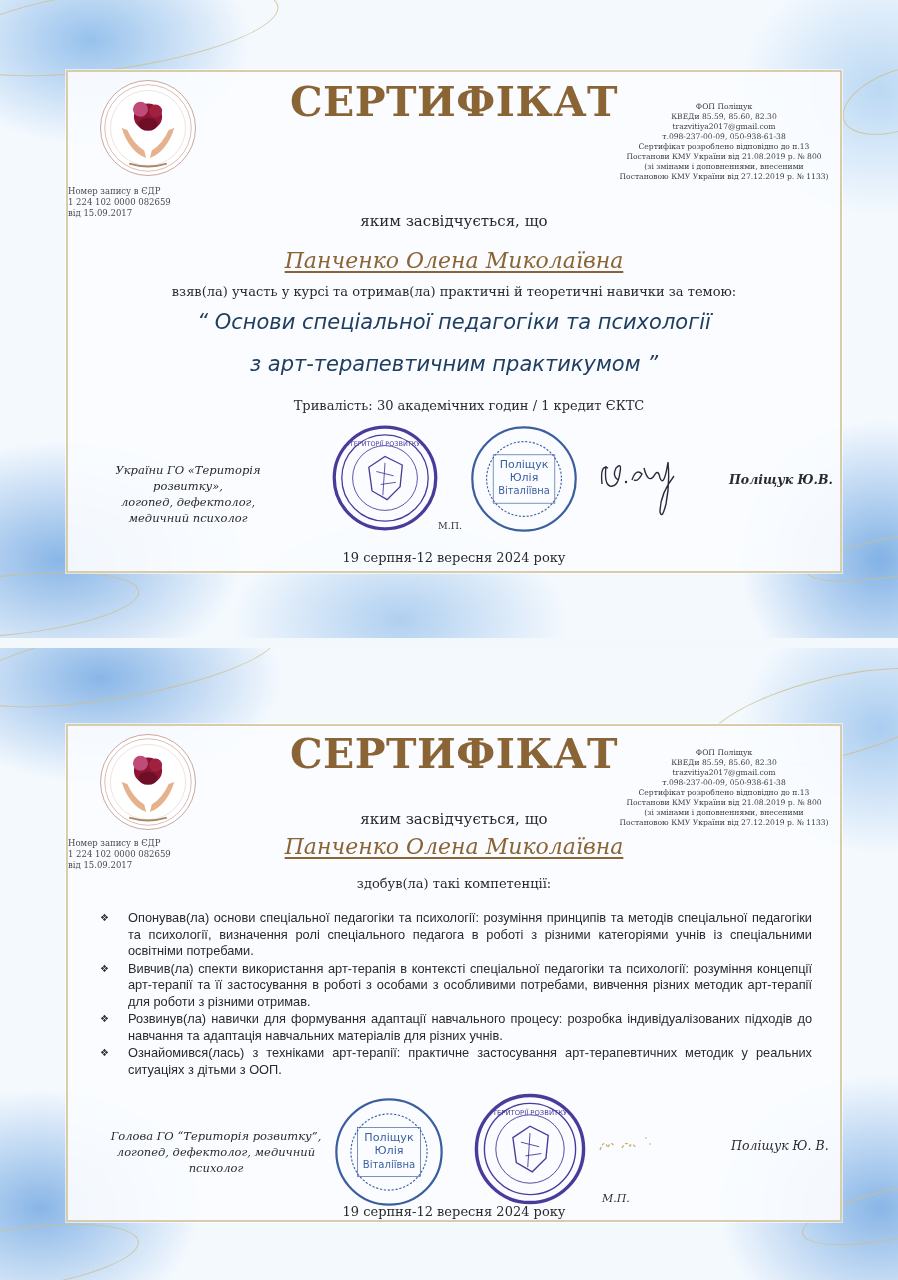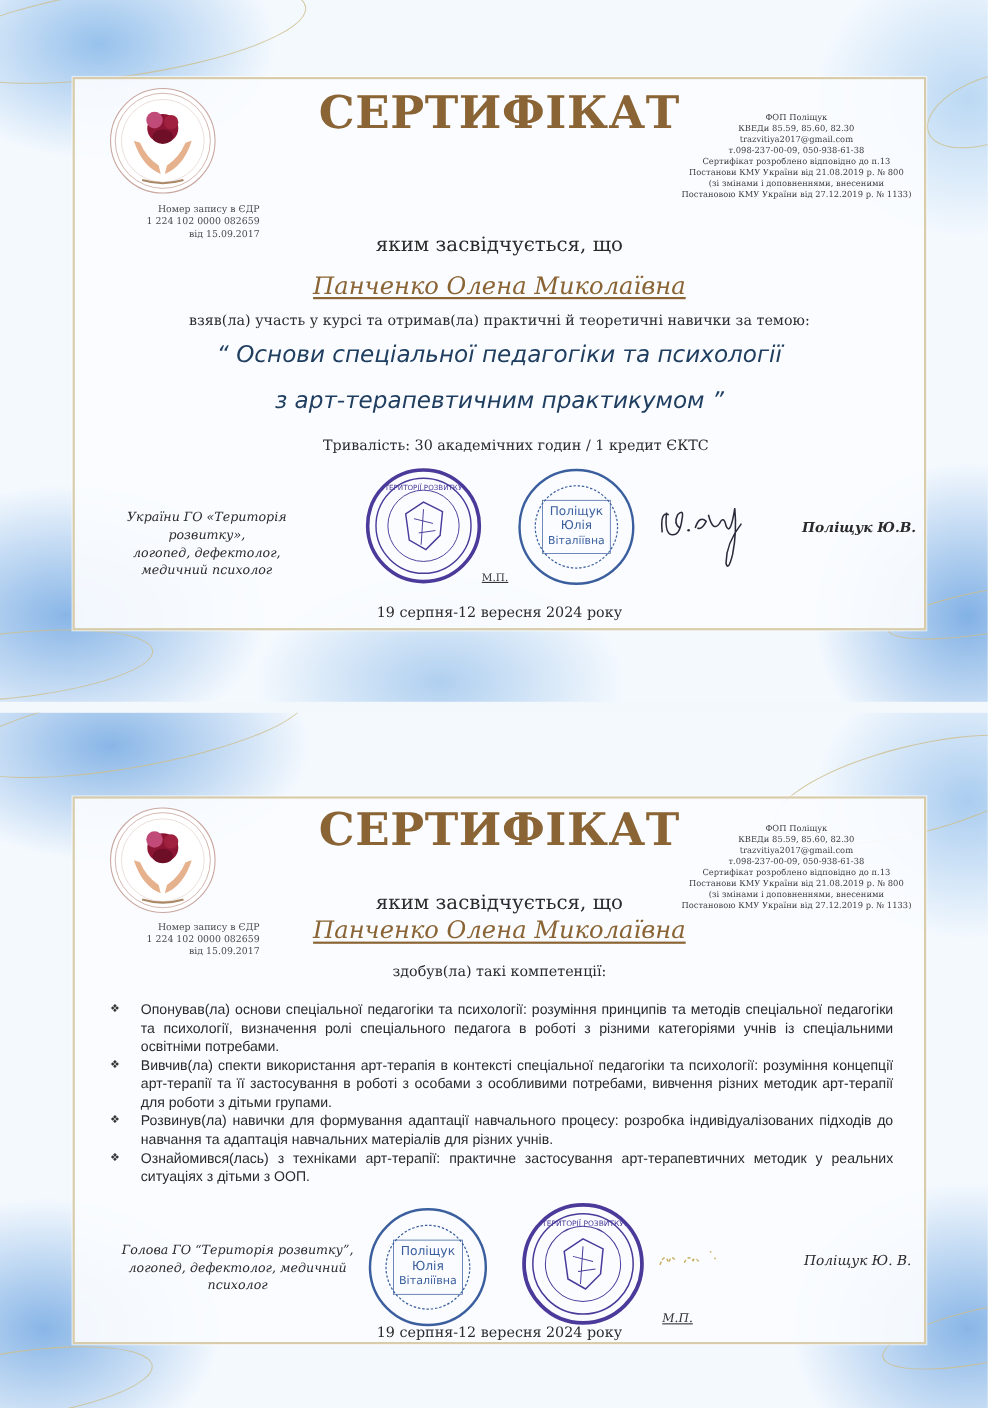--- a/index.html
+++ b/index.html
@@ -37,42 +37,42 @@
     font-family: "DejaVu Serif", serif; font-weight: bold; color: #8a6434;
     font-size: 41px; letter-spacing: 0.5px; }
   #sheet1 .title { top: 6px; }
   #sheet2 .title { top: 4px; }
 
   .logo { position: absolute; left: 32px; width: 96px; height: 96px; border-radius: 50%;
     border: 1.5px solid #c9a7a0; background: #fff; }
   #sheet1 .logo { top: 8px; }
   #sheet2 .logo { top: 8px; }
   .logo svg { width: 100%; height: 100%; }
-  .edr { position: absolute; left: 28px; width: 140px; text-align: right;
+  .edr { position: absolute; left: 0; width: 140px; text-align: left;
     font-size: 8.5px; line-height: 11px; color: #4a4a4a; }
   #sheet1 .edr { top: 114px; }
   #sheet2 .edr { top: 112px; }
 
   .info { position: absolute; left: 540px; width: 232px; text-align: center;
     font-size: 7.6px; line-height: 10px; color: #3c3c3c; }
   #sheet1 .info { top: 30px; }
   #sheet2 .info { top: 22px; }
 
   .center { position: absolute; left: 0; right: 0; text-align: center; }
   .num { font-weight: bold; font-size: 16px; color: #2a2a2a; }
-  .small { font-size: 18px; color: #2a2a2a; }
+  .small { font-size: 15px; color: #2a2a2a; }
   .name { font-family: "DejaVu Serif", serif; font-style: italic; font-size: 22px; color: #8a6434;
     text-decoration: underline; text-underline-offset: 3px; }
   .topic { font-family: "DejaVu Sans", sans-serif; font-style: italic; font-size: 21px; color: #1f3e60; }
   .duration { font-size: 13px; color: #2a2a2a; padding-left: 30px; }
 
   .role { position: absolute; text-align: center; font-style: italic; font-size: 11.5px; line-height: 16px; color: #2a2a2a; }
   .stamp { position: absolute; border-radius: 50%; }
   .stamp svg { width: 100%; height: 100%; }
-  .mp { position: absolute; font-size: 9.5px; color: #333; text-decoration: underline; }
+  .mp { position: absolute; font-size: 9.5px; color: #333; }
   .sign { position: absolute; }
   .signer { position: absolute; font-style: italic; font-weight: bold; font-size: 12.5px; color: #2a2a2a; margin-left: 31px; }
   .date { position: absolute; left: 0; right: 0; text-align: center; font-size: 13px; color: #2a2a2a; }
 
   .comp-list { position: absolute; left: 30px; right: 28px; list-style: none; }
   .comp-list li { position: relative; padding-left: 30px; font-family: "Liberation Sans", sans-serif;
     font-size: 12.8px; line-height: 16.5px; color: #2a2a2a; text-align: justify; margin-bottom: 1px; }
   .bullet { position: absolute; left: 2px; top: 0; font-size: 10px; color: #333; }
 </style>
 </head>
@@ -208,21 +208,21 @@
     </div>
 
     <div class="center small" style="top:84px;">яким засвідчується, що</div>
     <div class="center" style="top:108px;">
       <span class="name">Панченко Олена Миколаївна</span>
     </div>
     <div class="center small" style="top:150px;font-size:13px;">здобув(ла) такі компетенції:</div>
 
     <ul class="comp-list" style="top:184px;">
       <li><span class="bullet">❖</span><span>Опонував(ла) основи спеціальної педагогіки та психології: розуміння принципів та методів спеціальної педагогіки та психології, визначення ролі спеціального педагога в роботі з різними категоріями учнів із спеціальними освітніми потребами.</span></li>
-      <li><span class="bullet">❖</span><span>Вивчив(ла) спекти використання арт-терапія в контексті спеціальної педагогіки та психології: розуміння концепції арт-терапії та її застосування в роботі з особами з особливими потребами, вивчення різних методик арт-терапії для роботи з дітьми групами.</span></li>
+      <li><span class="bullet">❖</span><span>Вивчив(ла) спекти використання арт-терапія в контексті спеціальної педагогіки та психології: розуміння концепції арт-терапії та її застосування в роботі з особами з особливими потребами, вивчення різних методик арт-терапії для роботи з різними отримав.</span></li>
       <li><span class="bullet">❖</span><span>Розвинув(ла) навички для формування адаптації навчального процесу: розробка індивідуалізованих підходів до навчання та адаптація навчальних матеріалів для різних учнів.</span></li>
       <li><span class="bullet">❖</span><span>Ознайомився(лась) з техніками арт-терапії: практичне застосування арт-терапевтичних методик у реальних ситуаціях з дітьми з ООП.</span></li>
     </ul>
 
     <div class="role" style="left:28px;top:402px;width:240px;">
       <div>Голова ГО “Територія розвитку”,</div>
       <div>логопед, дефектолог, медичний</div>
       <div>психолог</div>
     </div>
 

